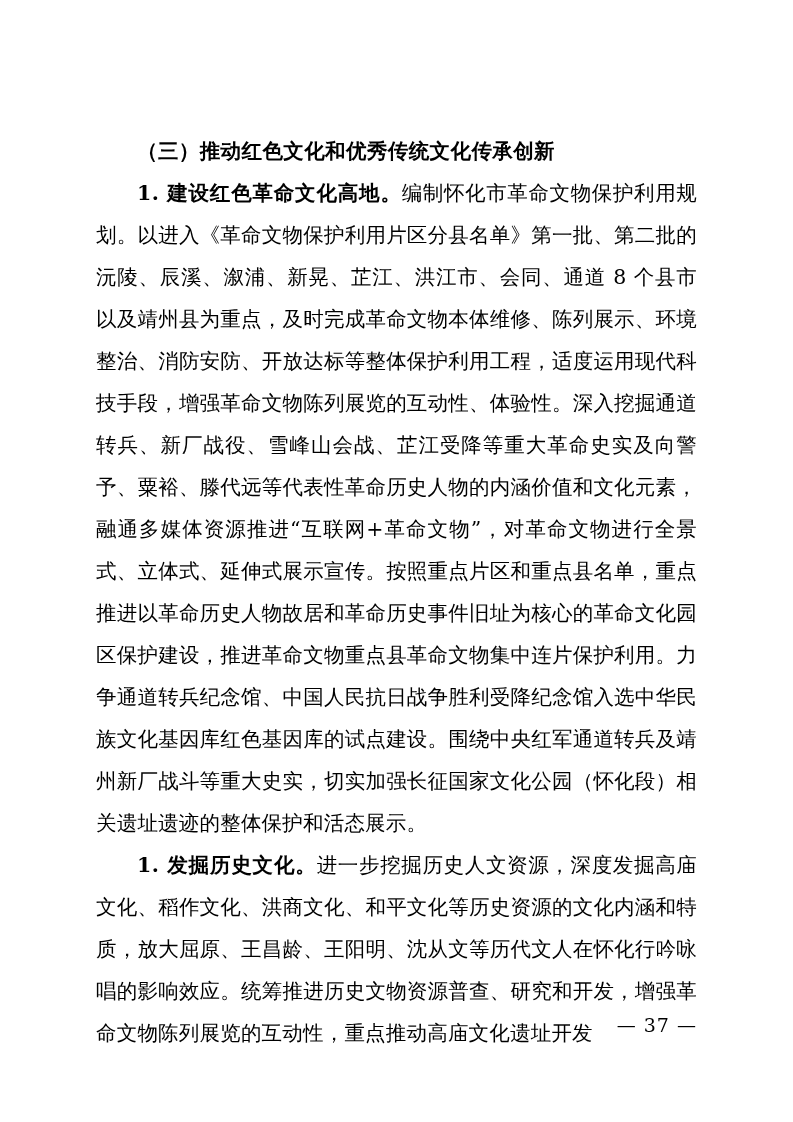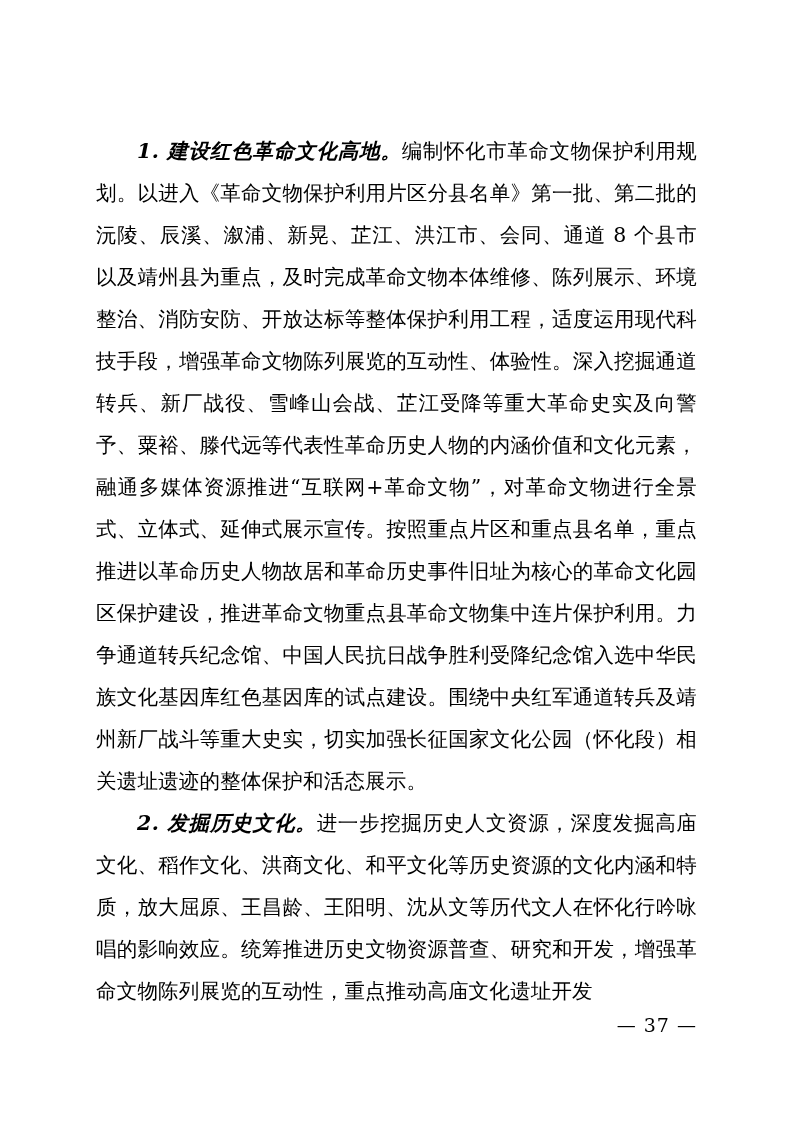--- a/index.html
+++ b/index.html
@@ -37,39 +37,39 @@
   }
   .heading {
     font-weight: bold;
     margin: 0 0 0 0;
     text-indent: 2em;
     letter-spacing: 0.4px;
   }
   .run-bold {
     font-weight: bold;
     letter-spacing: 0.4px;
-    font-style: italic;
   }
   .page-number {
     position: absolute;
     right: 96px;
     bottom: 86px;
     font-size: 19px;
     font-family: "DejaVu Serif", "Liberation Serif", serif;
     letter-spacing: 1px;
     white-space: pre;
   }
 </style>
 </head>
 <body>
 
 <div class="page">
   <div class="doc-body">
 
+    <p class="heading">（三）推动红色文化和优秀传统文化传承创新</p>
 
     <p class="para"><span class="run-bold">1. 建设红色革命文化高地。</span><span>编制怀化市革命文物保护利用规划。以进入《革命文物保护利用片区分县名单》第一批、第二批的沅陵、辰溪、溆浦、新晃、芷江、洪江市、会同、通道 8 个县市以及靖州县为重点，及时完成革命文物本体维修、陈列展示、环境整治、消防安防、开放达标等整体保护利用工程，适度运用现代科技手段，增强革命文物陈列展览的互动性、体验性。深入挖掘通道转兵、新厂战役、雪峰山会战、芷江受降等重大革命史实及向警予、粟裕、滕代远等代表性革命历史人物的内涵价值和文化元素，融通多媒体资源推进“互联网+革命文物”，对革命文物进行全景式、立体式、延伸式展示宣传。按照重点片区和重点县名单，重点推进以革命历史人物故居和革命历史事件旧址为核心的革命文化园区保护建设，推进革命文物重点县革命文物集中连片保护利用。力争通道转兵纪念馆、中国人民抗日战争胜利受降纪念馆入选中华民族文化基因库红色基因库的试点建设。围绕中央红军通道转兵及靖州新厂战斗等重大史实，切实加强长征国家文化公园（怀化段）相关遗址遗迹的整体保护和活态展示。</span></p>
 
-    <p class="para"><span class="run-bold">2. 发掘历史文化。</span><span>进一步挖掘历史人文资源，深度发掘高庙文化、稻作文化、洪商文化、和平文化等历史资源的文化内涵和特质，放大屈原、王昌龄、王阳明、沈从文等历代文人在怀化行吟咏唱的影响效应。统筹推进历史文物资源普查、研究和开发，增强革命文物陈列展览的互动性，重点推动高庙文化遗址开发</span></p>
+    <p class="para"><span class="run-bold">1. 发掘历史文化。</span><span>进一步挖掘历史人文资源，深度发掘高庙文化、稻作文化、洪商文化、和平文化等历史资源的文化内涵和特质，放大屈原、王昌龄、王阳明、沈从文等历代文人在怀化行吟咏唱的影响效应。统筹推进历史文物资源普查、研究和开发，增强革命文物陈列展览的互动性，重点推动高庙文化遗址开发</span></p>
 
   </div>
 
   <div class="page-number">— 37 —</div>
 </div>
 
 </body></html>

